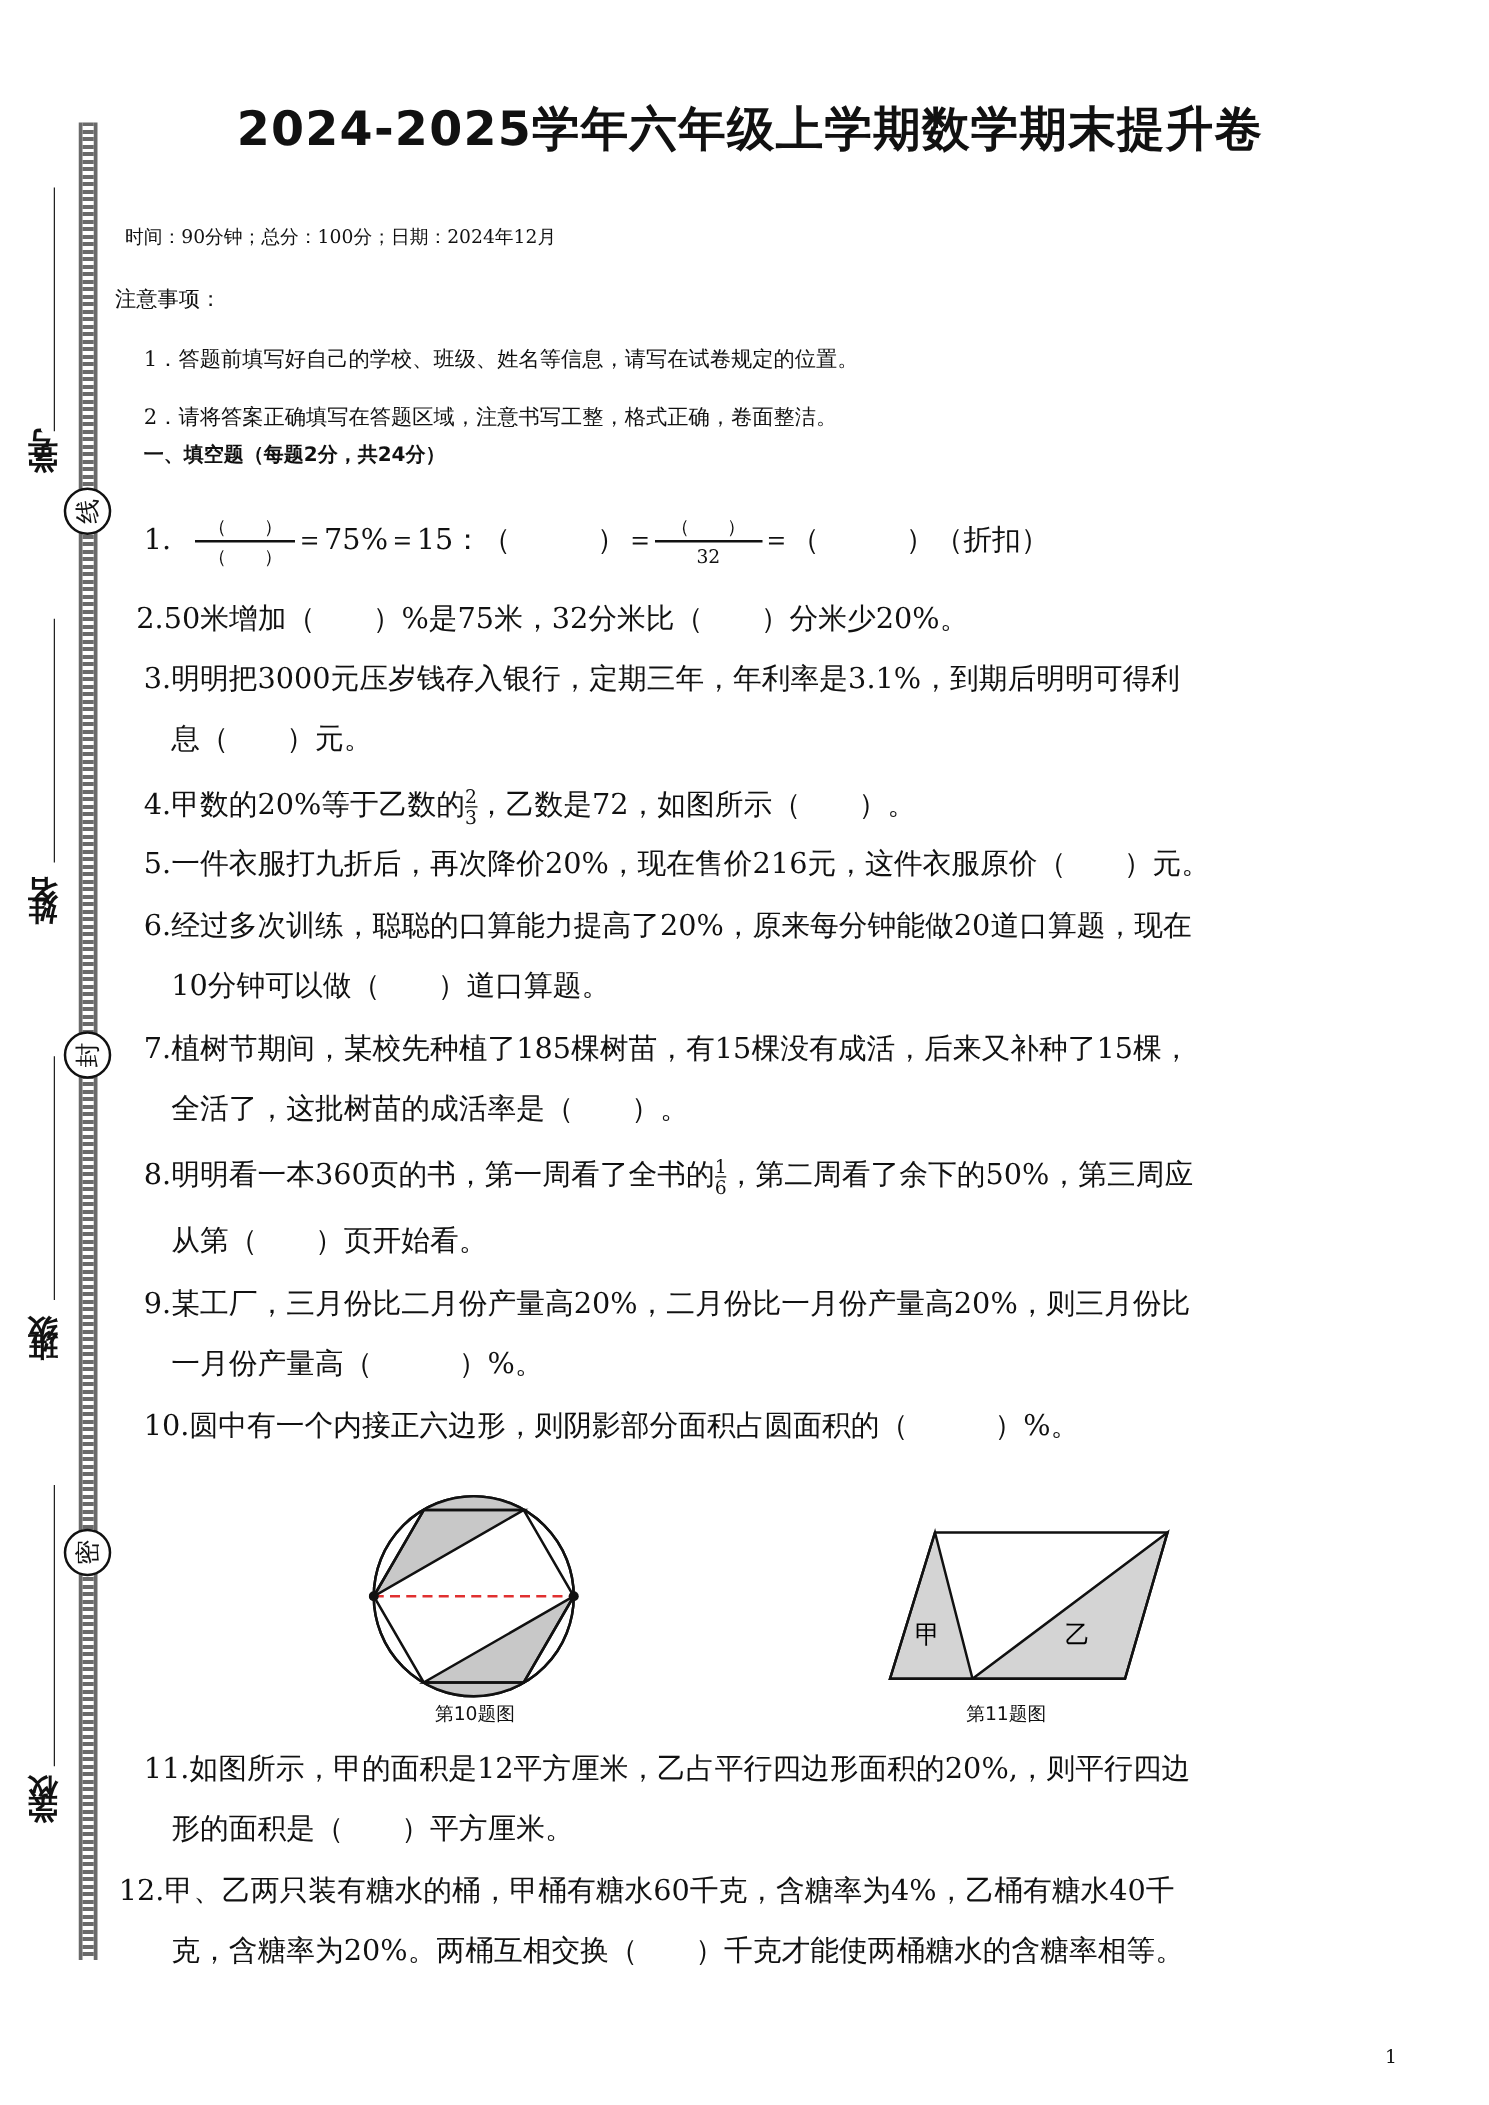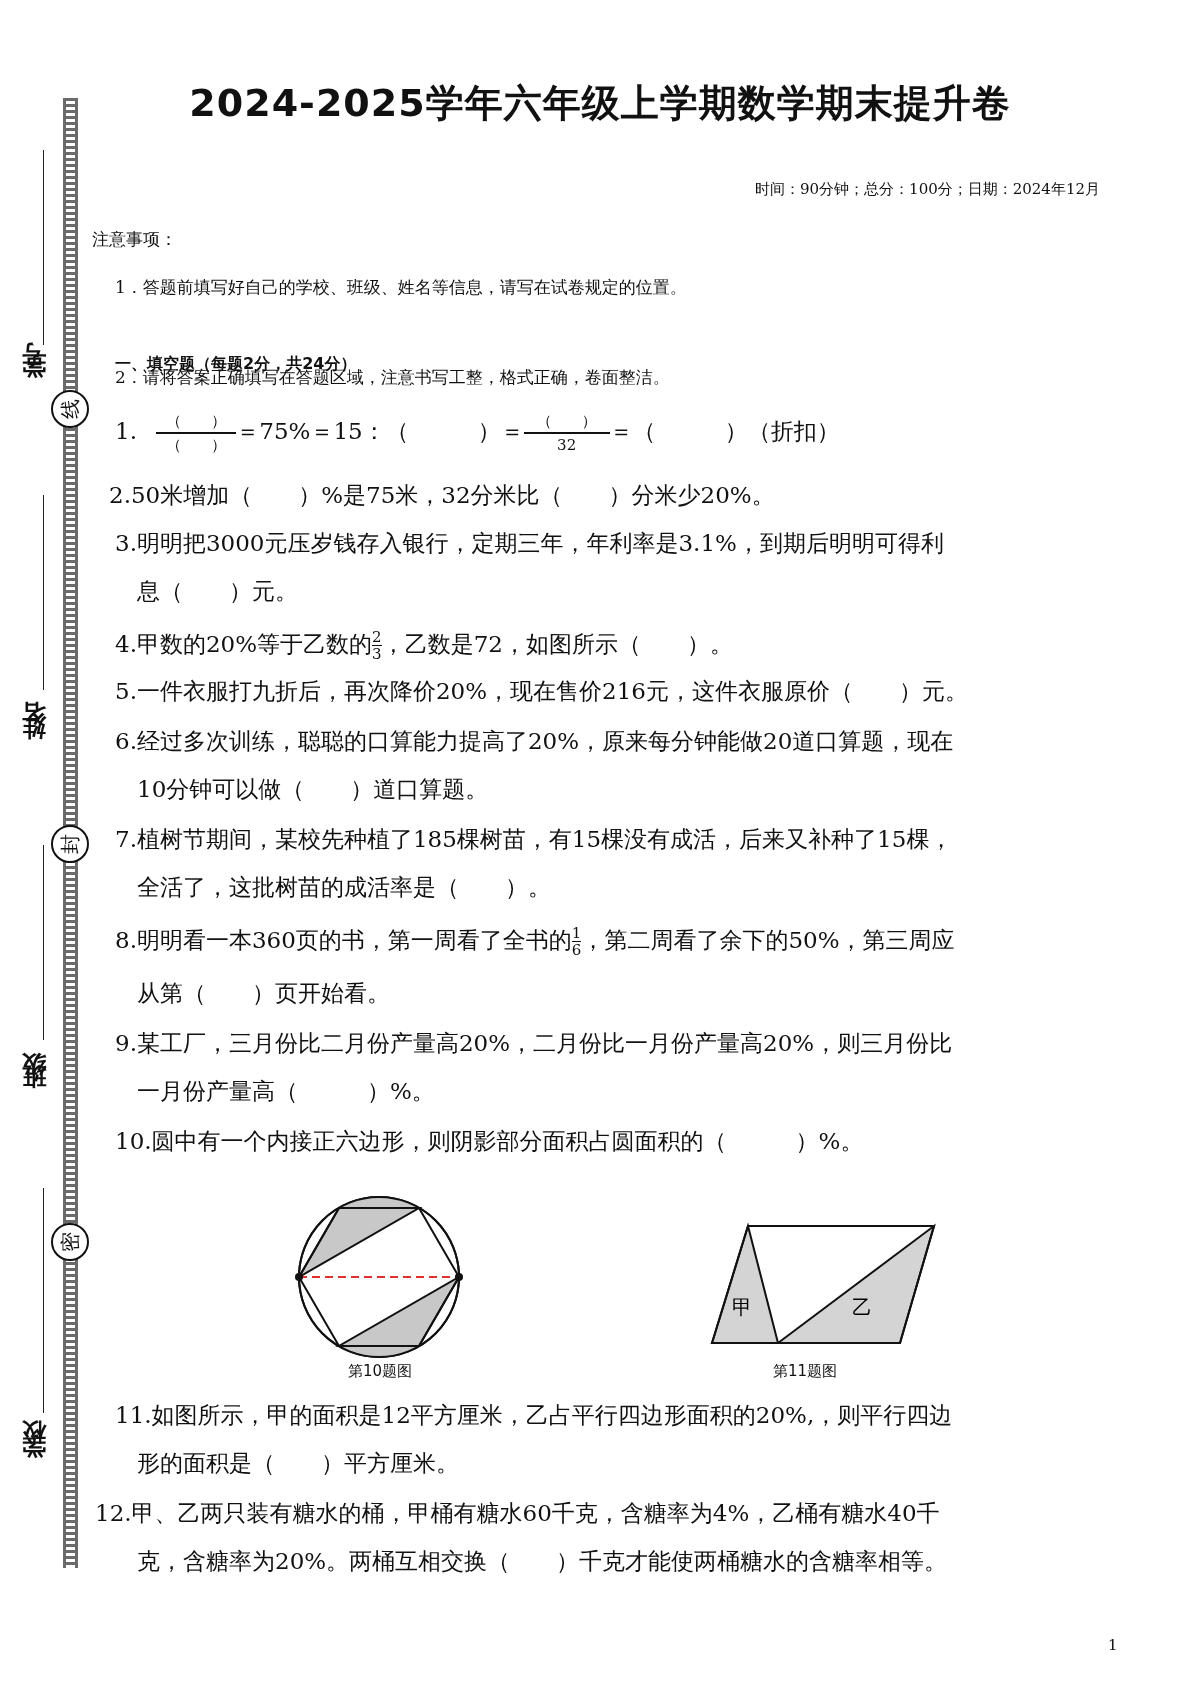--- a/index.html
+++ b/index.html
@@ -16,21 +16,21 @@
       font-family: "DejaVu Sans", "Liberation Sans", sans-serif; text-align: center; }
     .seal { position: absolute; left: 51px; width: 38px; height: 38px; border-radius: 50%;
       border: 2px solid #111; background: #fff; font-size: 20px; display: flex;
       align-items: center; justify-content: center; transform: rotate(-90deg);
       font-family: "DejaVu Sans", "Liberation Sans", sans-serif; box-sizing: border-box; }
 
     
     .title { position: absolute; left: 100px; top: 78px; width: 1000px; text-align: center;
       font-size: 38px; font-weight: bold; letter-spacing: 1px;
       font-family: "DejaVu Sans", "Liberation Sans", sans-serif; }
-    .meta { position: absolute; left: 100px; top: 180px; width: 1000px; text-align: right; font-size: 15px; }
+    .meta { position: absolute; left: 100px; top: 180px; width: 1000px; text-align: left; font-size: 15px; }
 
     .notes-head { position: absolute; left: 92px; top: 228px; font-size: 17px; }
     .note { position: absolute; left: 115px; font-size: 17px; text-align: right; }
 
     .section { position: absolute; left: 115px; top: 354px; font-size: 16px; font-weight: bold;
       font-family: "DejaVu Sans", "Liberation Sans", sans-serif; }
 
     .q { position: absolute; font-size: 23px; white-space: nowrap; line-height: 1; }
     .q.cont { left: 137px; text-align: right; }
 
@@ -64,21 +64,21 @@
 <div class="seal" style="top:1223px;">密</div>
 
 <div class="bind-line" style="top:1188px;height:225px;"></div>
 <div class="bind-label" style="top:1425px;height:80px;">学校</div>
 
 <div class="title">2024-2025学年六年级上学期数学期末提升卷</div>
 <div class="meta">时间：90分钟；总分：100分；日期：2024年12月</div>
 
 <div class="notes-head">注意事项：</div>
 <div class="note" style="top:276px;">1．答题前填写好自己的学校、班级、姓名等信息，请写在试卷规定的位置。</div>
-<div class="note" style="top:322px;margin-top:44px;">2．请将答案正确填写在答题区域，注意书写工整，格式正确，卷面整洁。</div>
+<div class="note" style="top:322px;">2．请将答案正确填写在答题区域，注意书写工整，格式正确，卷面整洁。</div>
 
 <div class="section">一、填空题（每题2分，共24分）</div>
 
 <div class="q" style="left:115px;top:412px;">
   <span>1.</span>
   <span class="frac" style="width:80px;margin-left:12px;">
     <span class="top">（　　）</span>
     <span class="bar"></span>
     <span class="bot">（　　）</span>
   </span><span>＝75%＝15：（　　　）＝</span><span class="frac" style="width:86px;">

